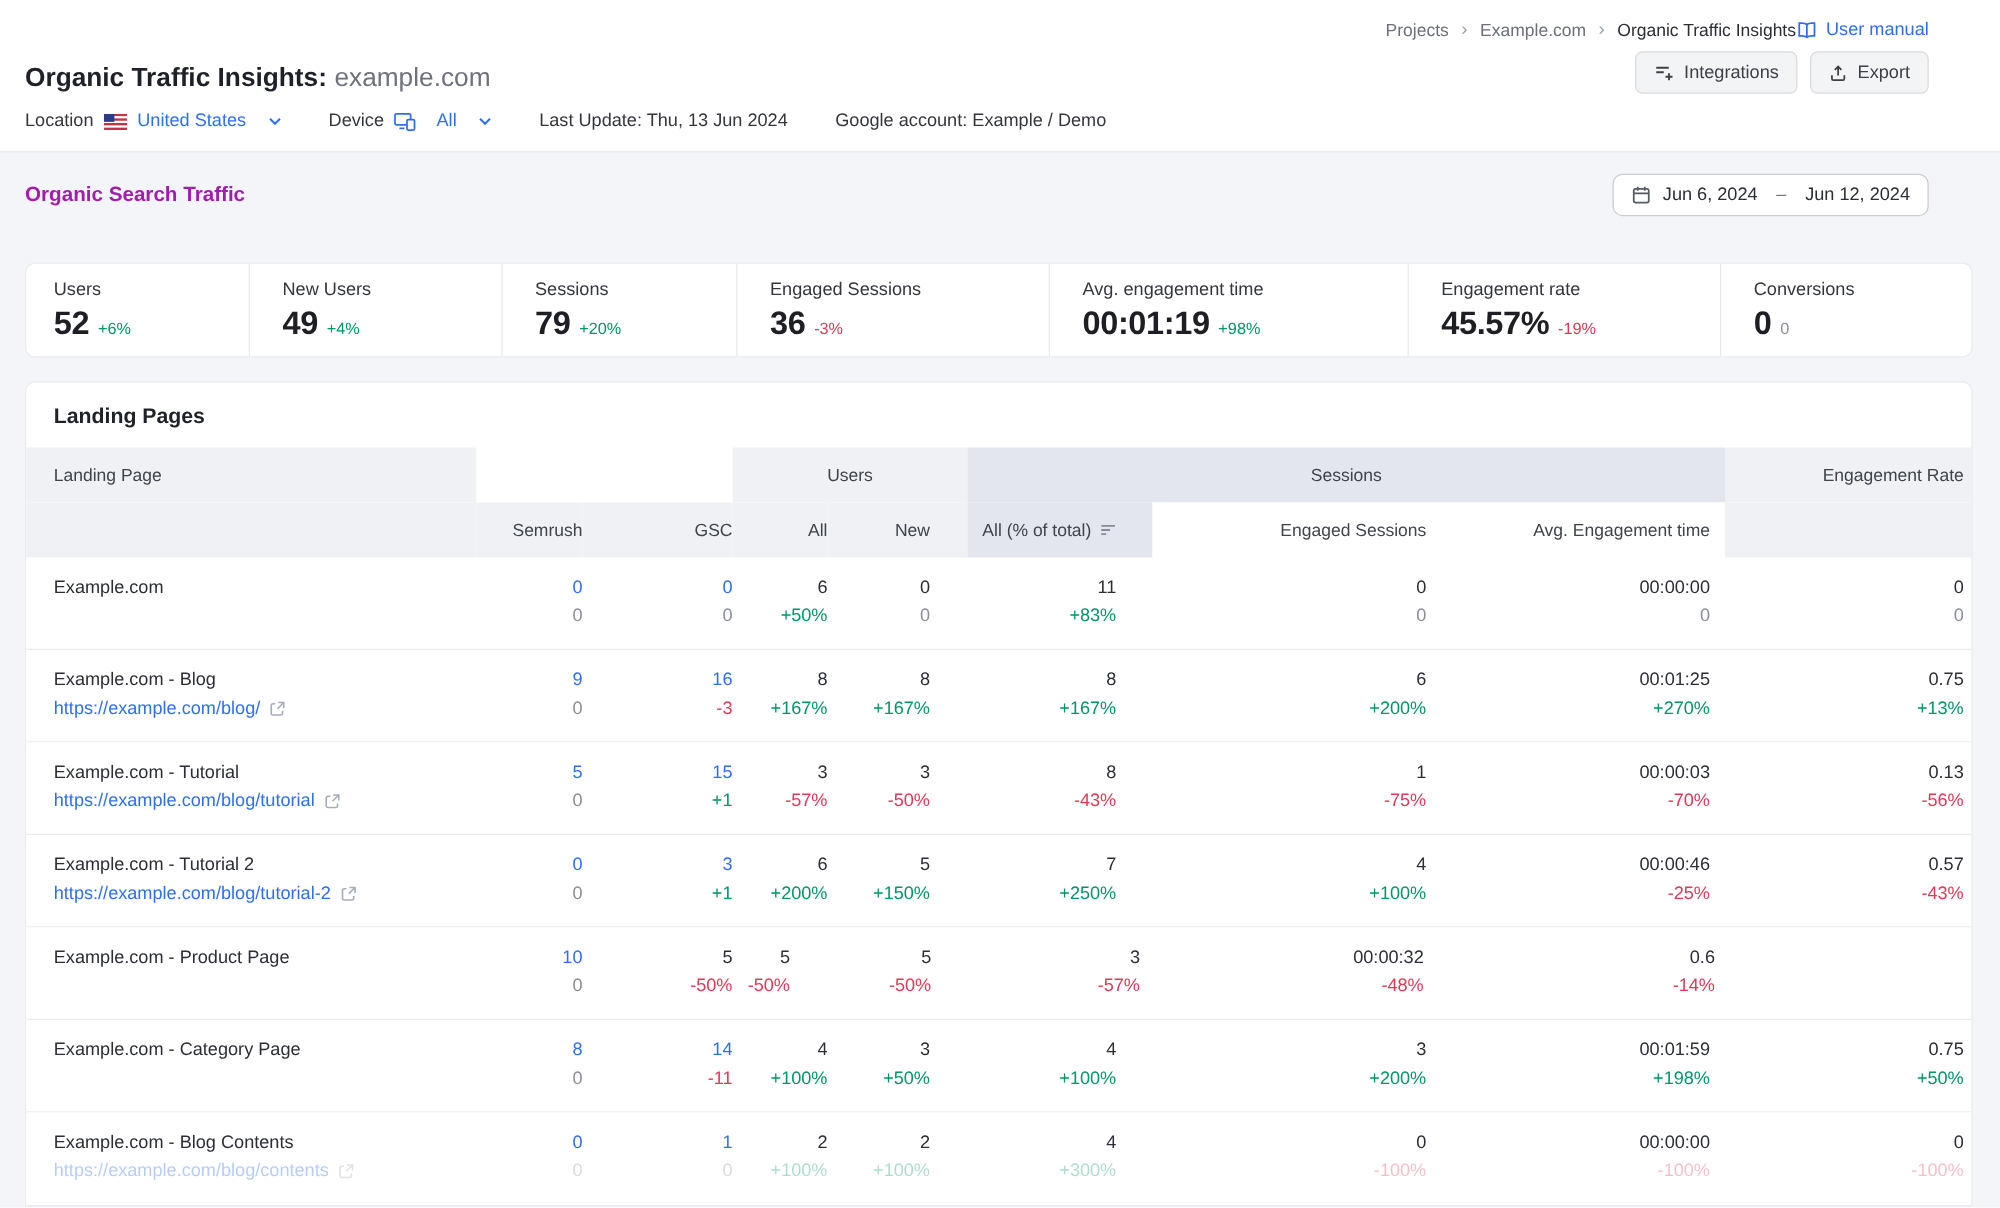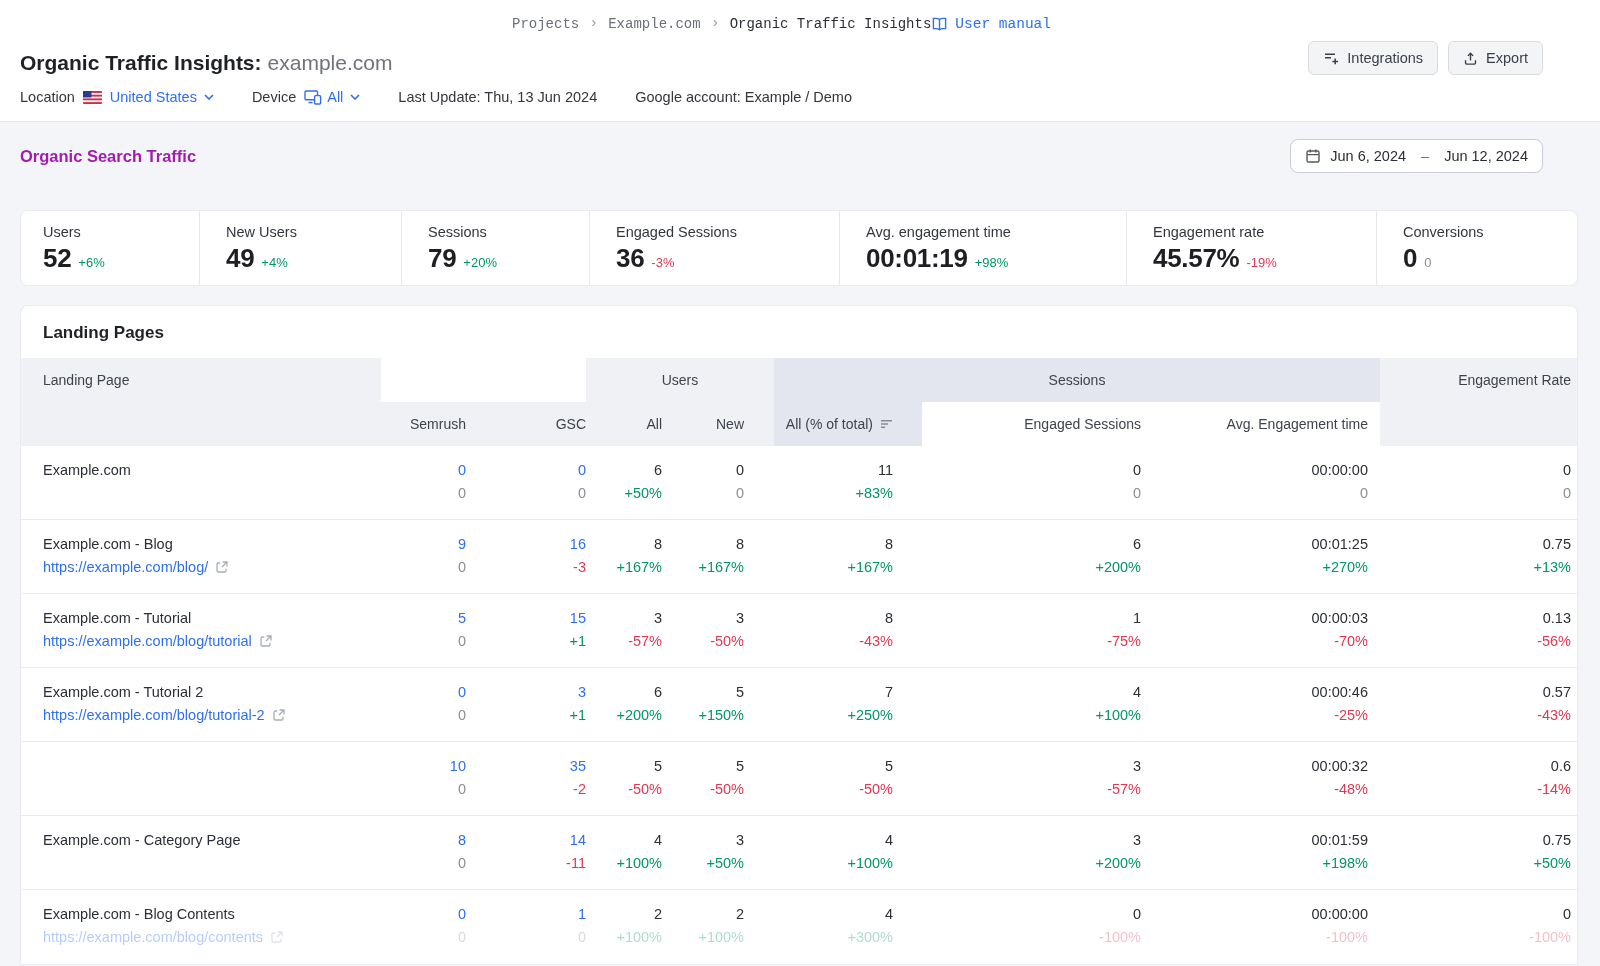--- a/index.html
+++ b/index.html
@@ -6,36 +6,36 @@
   html,body { width:1600px; height:966px; overflow:hidden; }
   body {
     font-family:"Liberation Sans","DejaVu Sans",sans-serif;
     background:#f4f5f8; color:#23262d;
     -webkit-font-smoothing:antialiased;
   }
   a { text-decoration:none; cursor:pointer; }
 
   
   .topbar { background:#fff; border-bottom:1px solid #e3e5ea; padding:15px 57px 16px 20px; }
-  .crumb-row { display:flex; align-items:center; justify-content:center;font-family:Liberation Mono, monospace; }
+  .crumb-row { display:flex; align-items:center; justify-content:flex-end; }
   .breadcrumb { display:flex; align-items:center; gap:10px; font-size:14px; color:#6b6f7a; }
   .breadcrumb .sep { color:#9aa0ab; font-size:15px; }
   .breadcrumb .crumb { color:#6b6f7a; }
   .breadcrumb .crumb.current { color:#2b2e35; }
   .usermanual { display:flex; align-items:center; gap:7px; color:#2e6ff2; font-size:14.5px; }
   .title-row { display:flex; align-items:flex-end; justify-content:space-between; margin-top:9px; }
   .page-title { font-size:21px; font-weight:700; color:#1f2128; }
   .page-title .domain { font-weight:400; color:#6e727c; margin-left:6px; }
   .title-actions { display:flex; gap:10px; }
   .btn { display:flex; align-items:center; gap:8px; height:34px; padding:0 14px;
          background:#f3f4f6; border:1px solid #d8dbe0; border-radius:6px;
          font-size:14.5px; color:#3c4049; cursor:pointer; }
   .filters-row { display:flex; align-items:flex-start; gap:38px; margin-top:14px; font-size:14.5px; color:#33363d; }
   .filter { display:flex; align-items:center; gap:8px; }
-  .filter .blue { color:#2e6ff2; display:flex; align-items:center; gap:5px; cursor:pointer; }
+  .filter .blue { color:#2e6ff2; display:flex; align-items:center; gap:16px; cursor:pointer; }
   .flag { width:19px; height:13px; display:inline-block; border-radius:1px; overflow:hidden; }
   .chev { margin-left:2px; display:inline-flex; }
 
   
   .section-row { display:flex; align-items:center; justify-content:space-between;
                  margin:16px 57px 0 20px; height:36px; }
   .section-title { font-size:16.5px; font-weight:700; color:#a21caf; }
   .datebtn { display:flex; align-items:center; gap:9px; height:34px; padding:15px 14px;
              background:#fff; border:1px solid #c9ccd4; border-radius:8px;
              font-size:14.5px; color:#2b2e35; cursor:pointer; }
@@ -459,28 +459,25 @@
       <div class="d t-down">-25%</div>
     </div>
     <div class="cell num pr-rate">
       <span class="v">0.57</span>
       <div class="d t-down">-43%</div>
     </div>
   </div>
 
   <div class="trow fade-false">
     <div class="cell pad-l">
+      <div class="pname">Example.com - Product Page</div>
     </div>
     <div class="cell num">
       <a class="v">10</a>
       <div class="d t-flat">0</div>
-    </div>
-    <div class="cell num">
-      <a class="v">35</a>
-      <div class="d t-down">-2</div>
     </div>
     <div class="cell num">
       <span class="v">5</span>
       <div class="d t-down">-50%</div>
     </div>
     <div class="cell num pr-new">
       <span class="v">5</span>
       <div class="d t-down">-50%</div>
     </div>
     <div class="cell num pr-sall">

